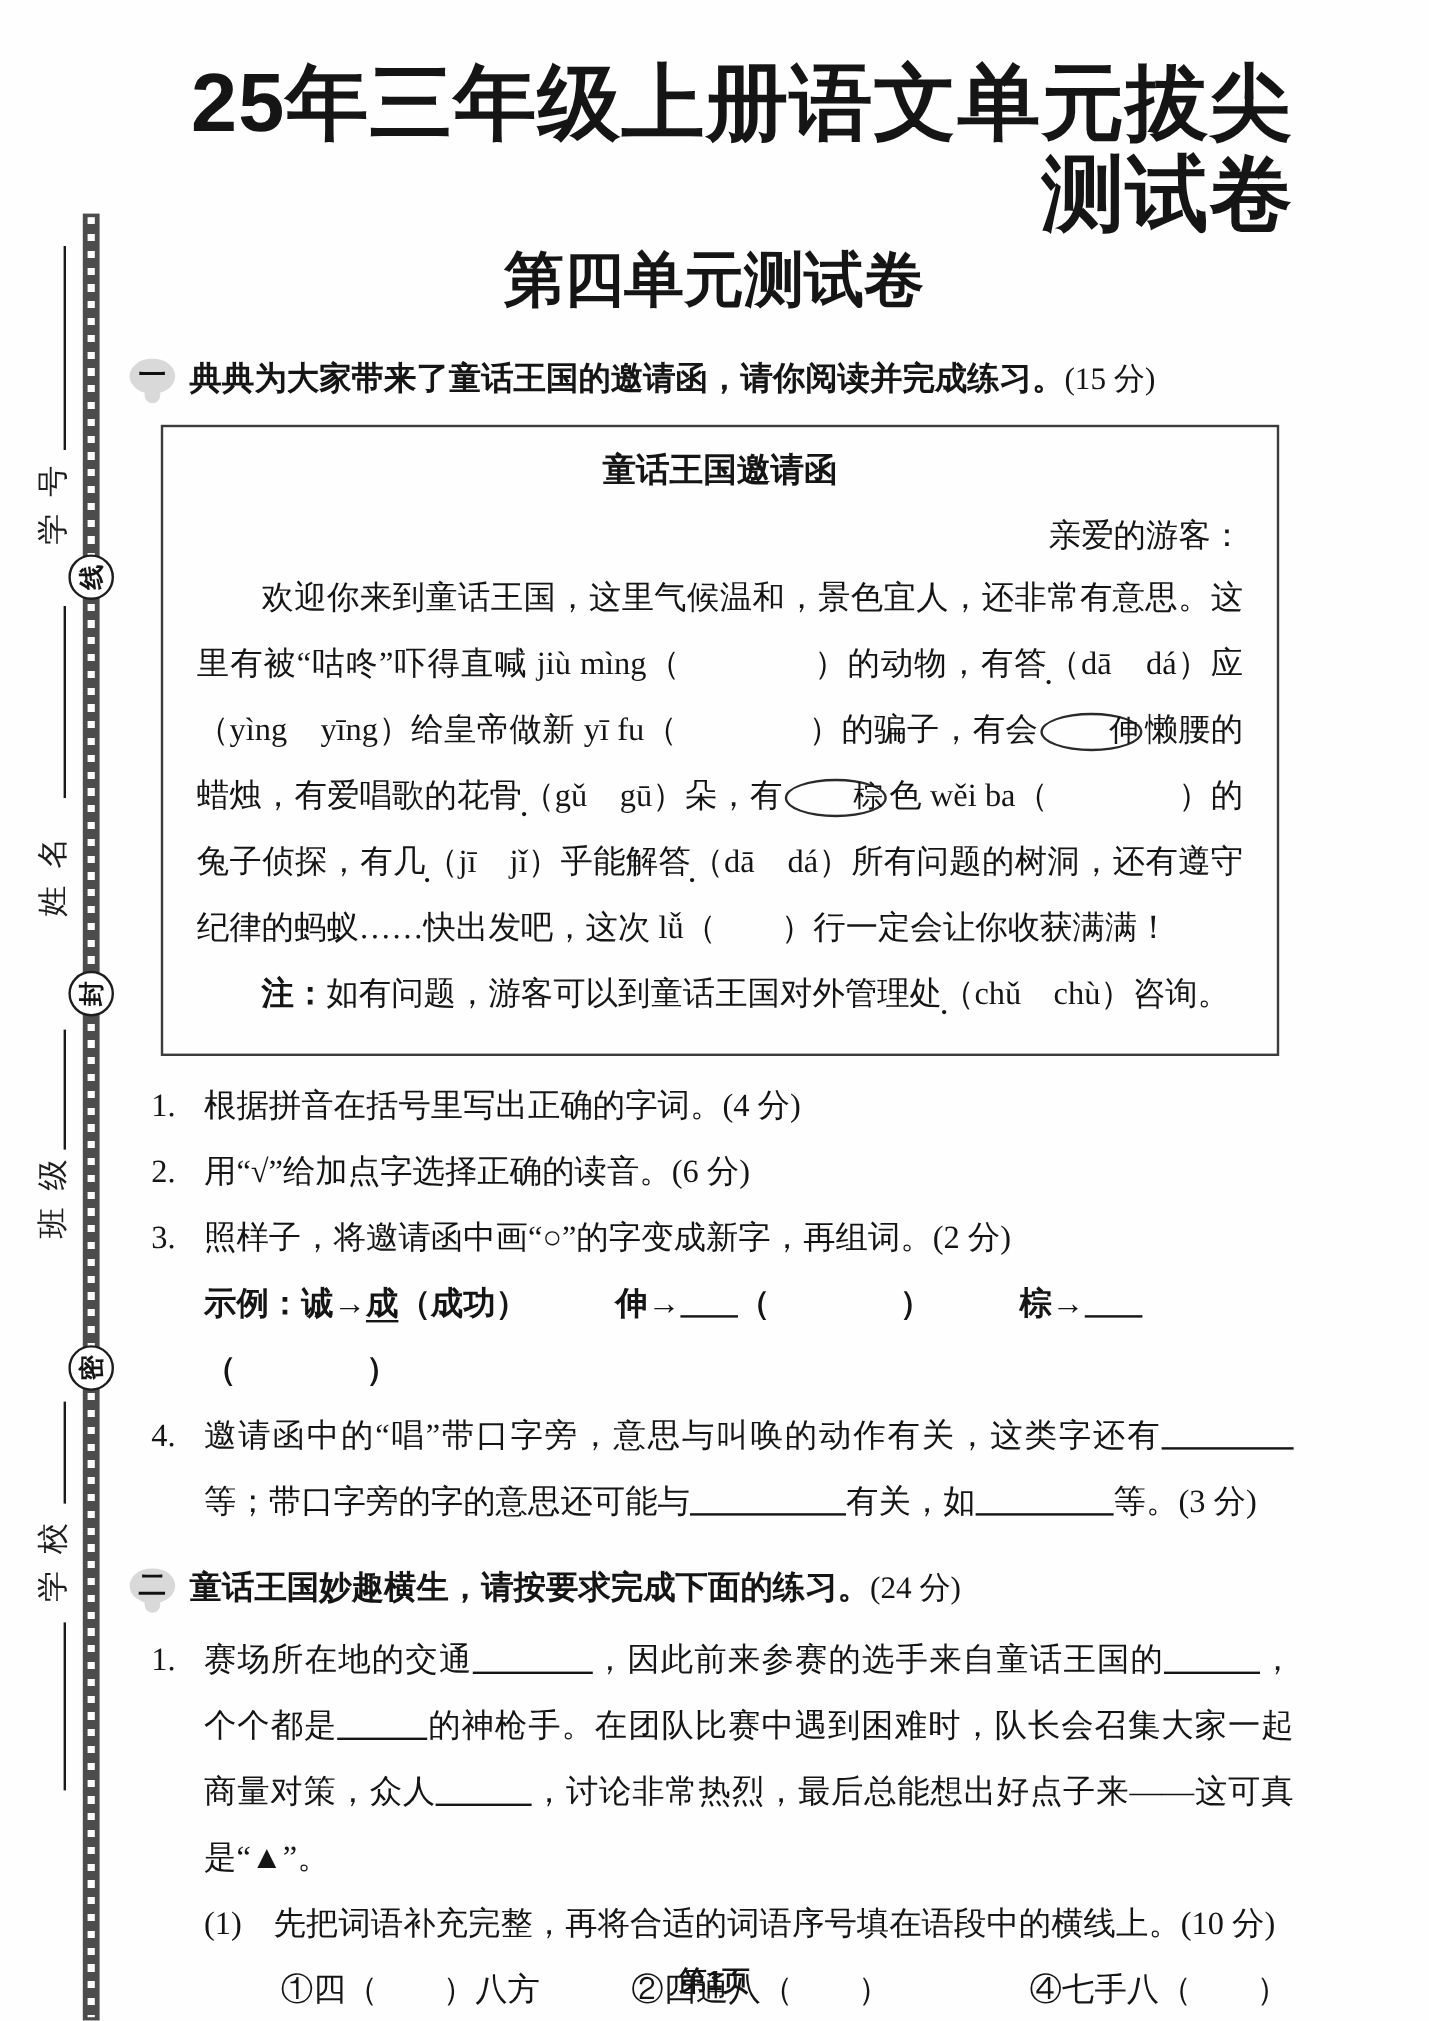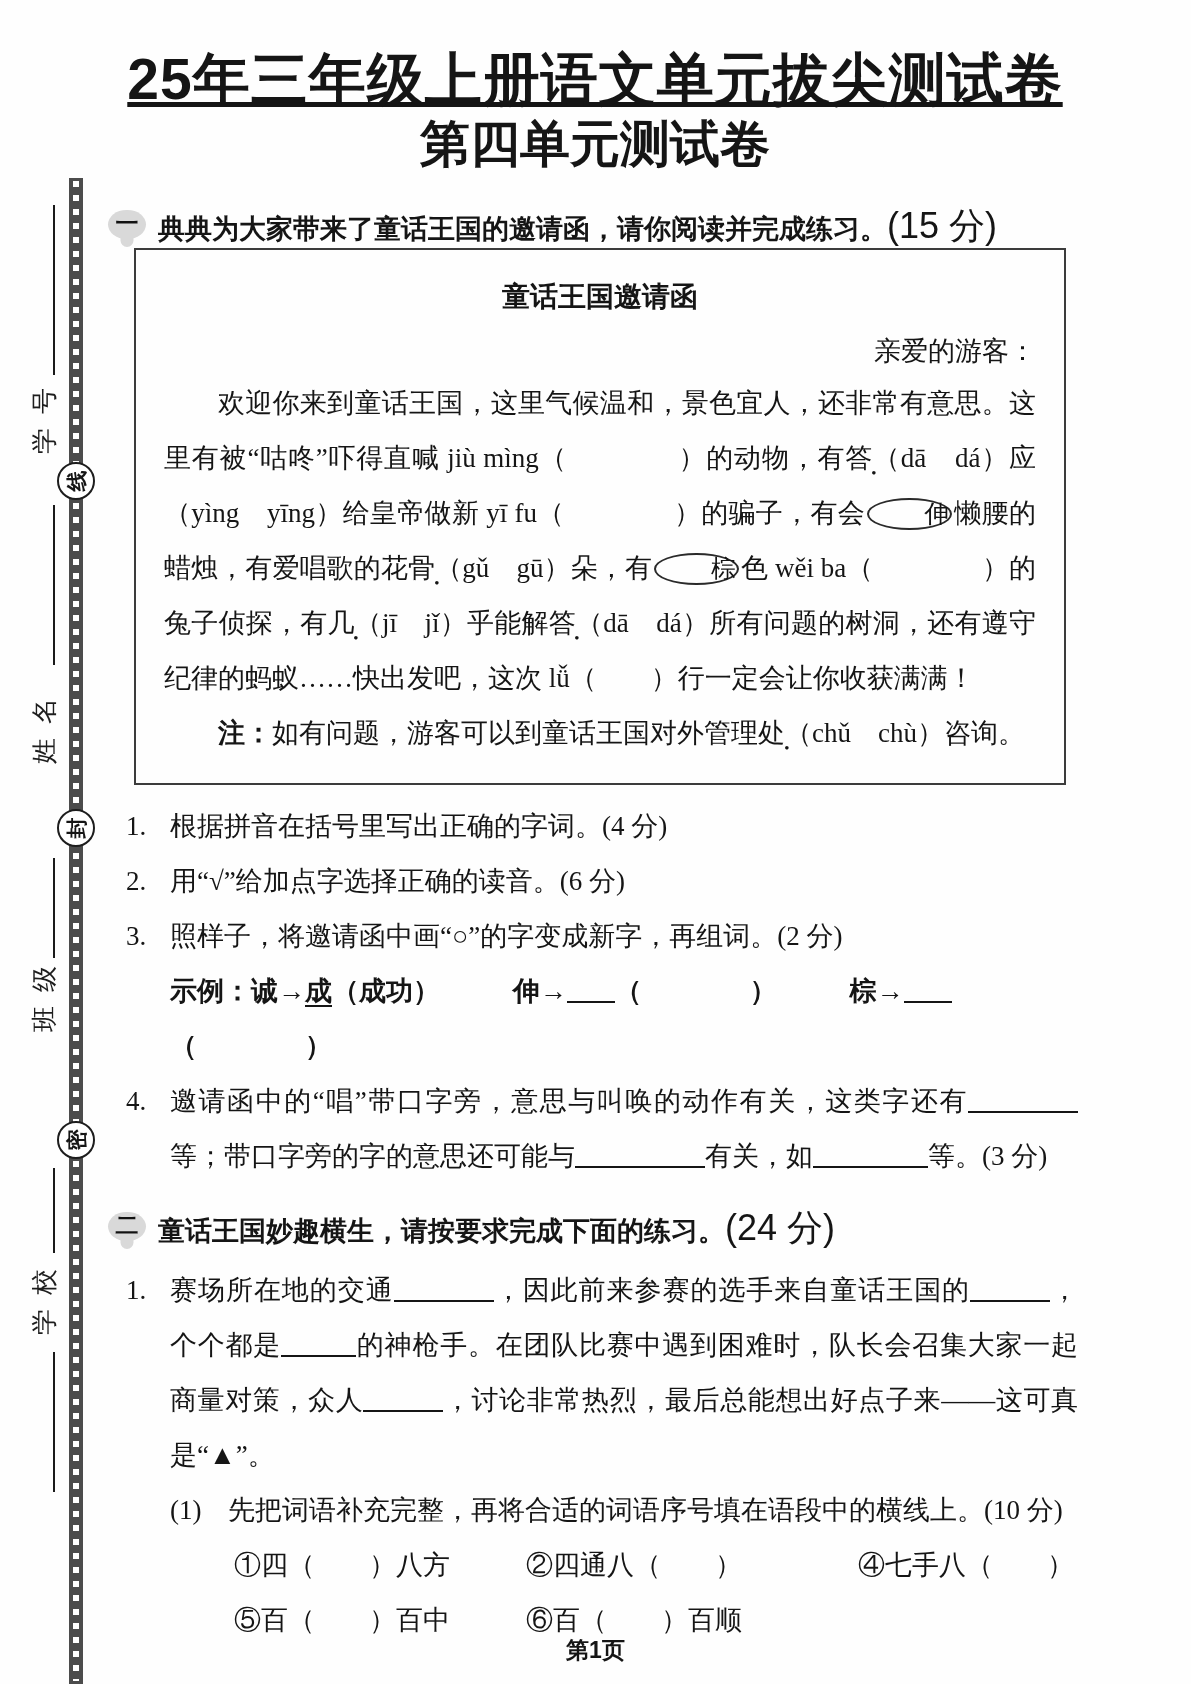--- a/index.html
+++ b/index.html
@@ -29,23 +29,23 @@
     position:absolute;left:76px;width:38px;height:38px;
     transform:translate(-50%,-50%);
     border:2px solid #1d1d1d;border-radius:50%;background:#ffffff;
     display:flex;align-items:center;justify-content:center;z-index:2;
     box-sizing:border-box;
   }
   .seal-stamp span{transform:rotate(-90deg);font-size:21px;font-weight:bold;}
   
   .content{position:absolute;left:112px;top:38px;width:966px;}
   .title1{
-    margin:10px 0 0 0;text-align:center;
-    font-family:"Liberation Sans","DejaVu Sans",sans-serif;
-    font-size:57px;font-weight:900;letter-spacing:1px;line-height:1.1;text-decoration:underline;
+    margin:10px 0 0 0;text-align:right;
+    font-family:"Liberation Sans","DejaVu Sans",sans-serif;
+    font-size:69px;font-weight:900;letter-spacing:1px;line-height:1.1;
   }
   .title2{
     margin:6px 0 0 0;text-align:center;
     font-family:"Liberation Sans","DejaVu Sans",sans-serif;
     font-size:50px;font-weight:900;line-height:1.1;
   }
   .info-line{
     margin-top:40px;text-align:center;
     font-family:"Liberation Sans","DejaVu Sans",sans-serif;
     font-size:25px;font-weight:bold;
@@ -64,25 +64,25 @@
     font-size:23px;font-weight:900;line-height:27px;color:#111;
   }
   .sec-marker::after{
     content:"";position:absolute;left:50%;bottom:-8px;transform:translateX(-50%);
     width:13px;height:10px;background:#d9d9d9;border-radius:0 0 7px 7px;
   }
   .sec-head .sec-text{
     font-family:"Liberation Sans","DejaVu Sans",sans-serif;
     font-size:27px;font-weight:bold;line-height:36px;
   }
-  .sec-head .sec-score{font-family:Liberation Sans, sans-serif;font-weight:normal;font-size:36px;}
+  .sec-head .sec-score{font-family:Liberation Serif, serif;font-weight:normal;font-size:26px;}
   
   .invite-box{
-    box-sizing:border-box;width:932px;margin:1px 0 0 22px;
-    border:2px solid #3c3c3c;padding:24px 28px 22px 28px;
+    box-sizing:border-box;width:932px;margin:20px 0 0 22px;
+    border:2px solid #3c3c3c;padding:13px 28px 22px 28px;
   }
   .inv-title{
     text-align:center;font-family:"Liberation Sans","DejaVu Sans",sans-serif;
     font-size:28px;font-weight:bold;margin:4px 0 10px 0;
   }
   .inv-body{font-size:27px;line-height:55px;}
   .inv-salutation{font-size:27px;line-height:50px;text-align:right;}
   .inv-p{margin:0;text-indent:2em;text-align:justify;}
   .inv-note{margin:0;text-indent:2em;}
   .inv-note b{font-weight:bold;}

